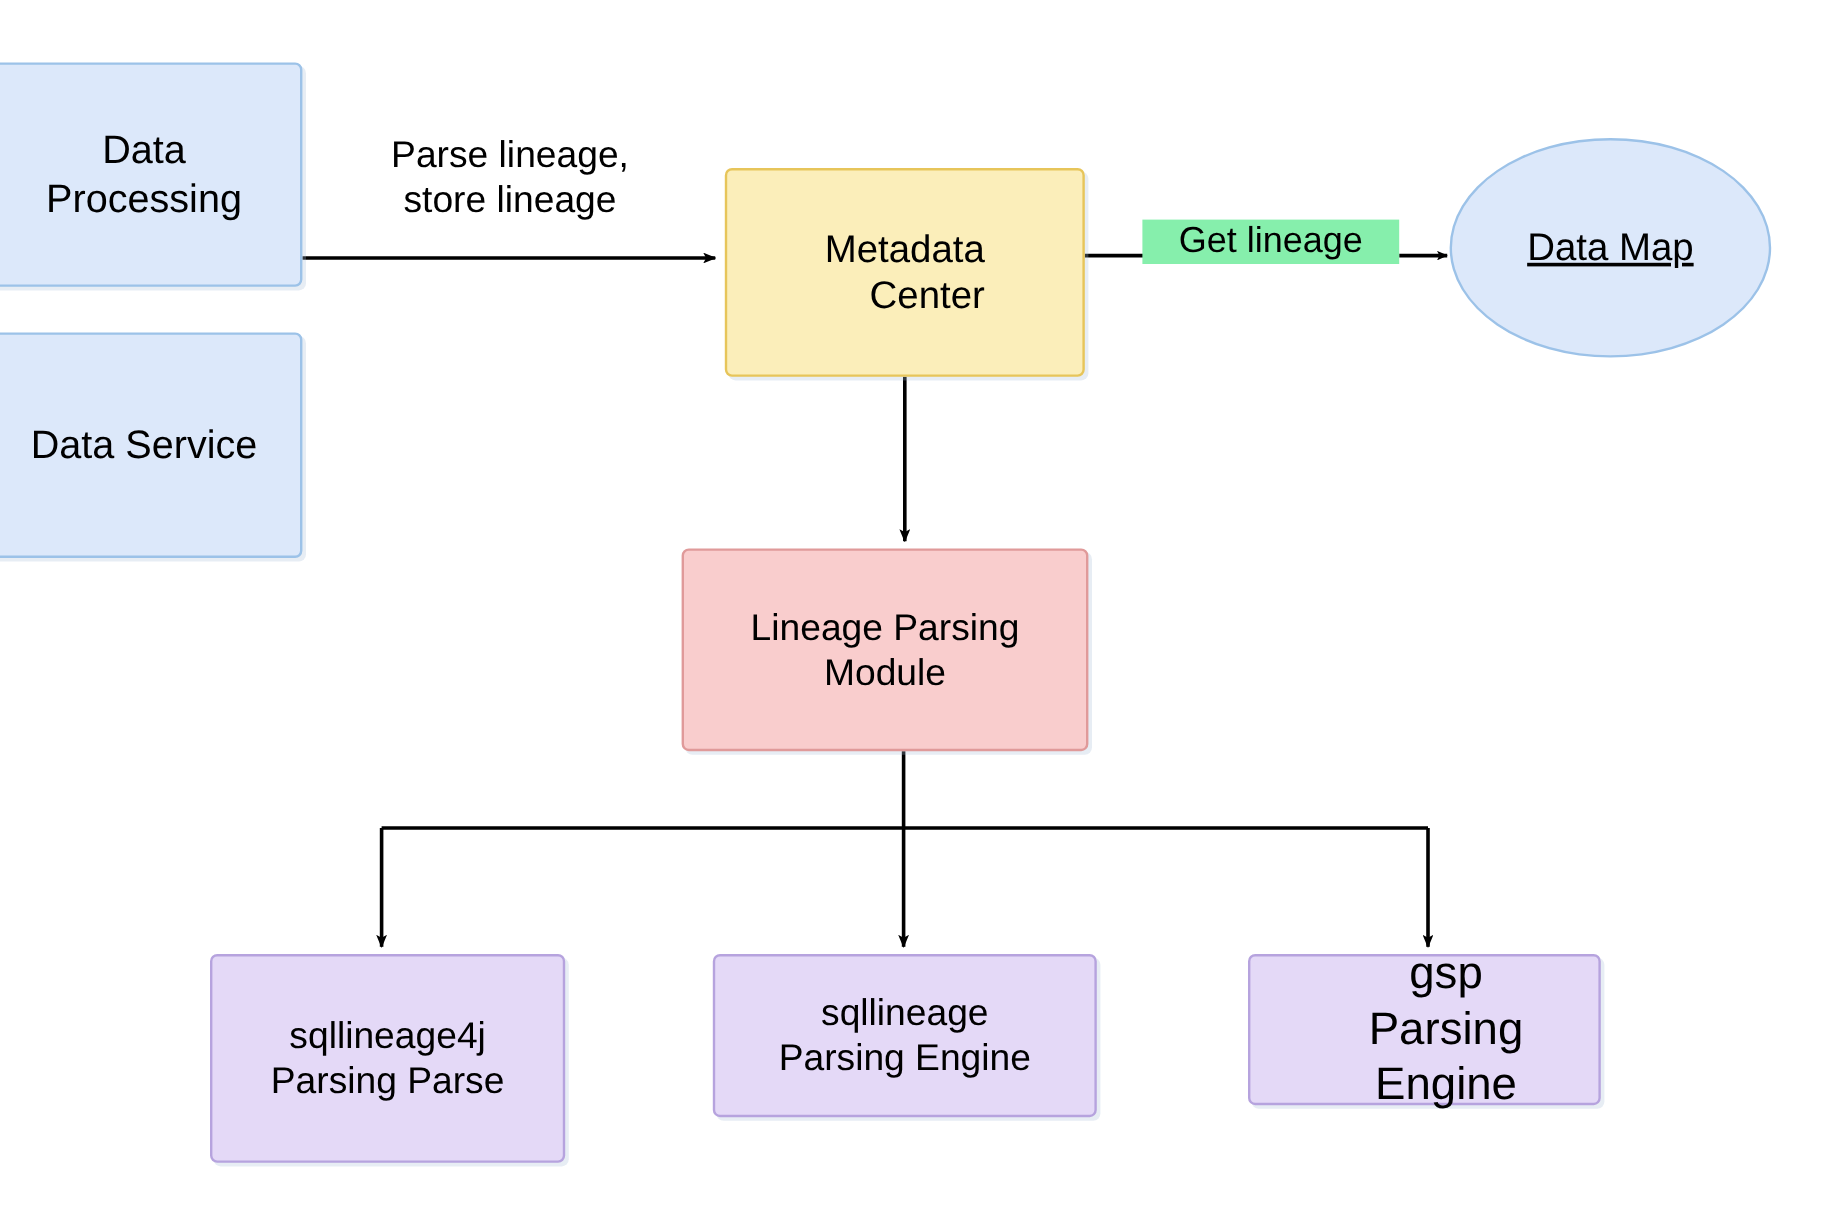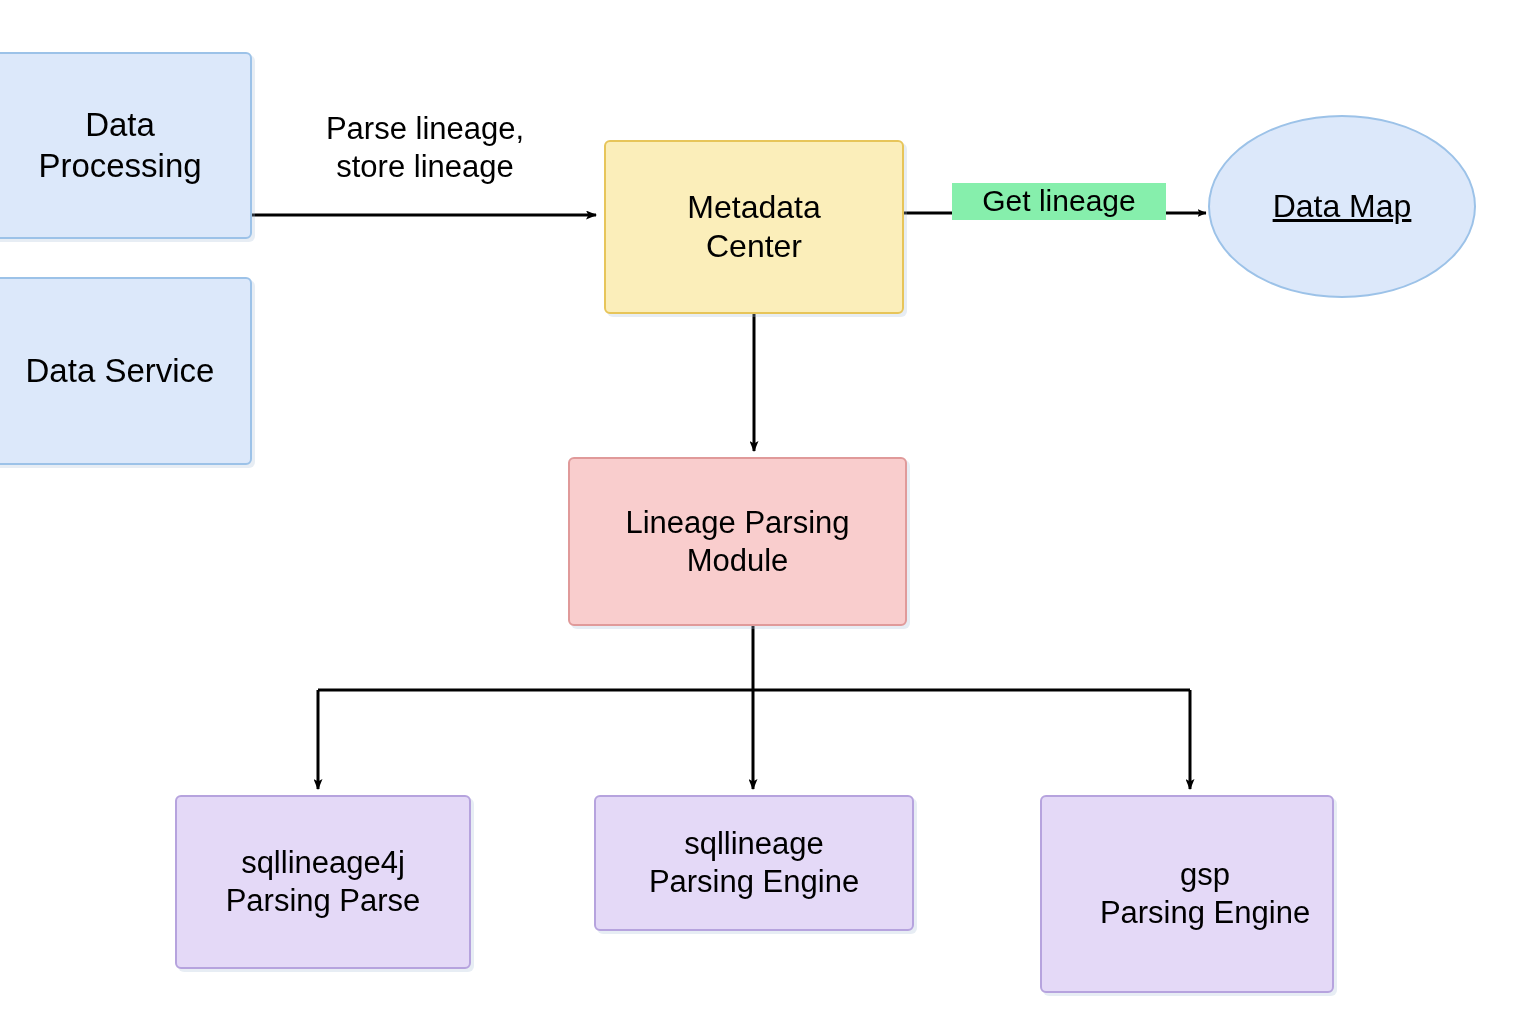--- a/index.html
+++ b/index.html
@@ -75,26 +75,26 @@
     white-space: pre-line;
     line-height: 1.22;
   }
   .label-bg {
     background: #86efac;
   }
 
   
   #node-data-processing { left: -12px;  top: 52px;  width: 264px; height: 187px; font-size: 33px; }
   #node-data-service    { left: -12px;  top: 277px; width: 264px; height: 188px; font-size: 33px; }
-  #node-metadata-center { left: 604px;  top: 140px; width: 300px; height: 174px; font-size: 32px; }
+  #node-metadata-center { left: 604px;  top: 140px; width: 300px; height: 174px; font-size: 32px; text-align: right; }
   #node-data-map        { left: 1208px; top: 115px; width: 268px; height: 183px; font-size: 32px; }
   #node-lineage-parsing { left: 568px;  top: 457px; width: 339px; height: 169px; font-size: 31px; }
   #node-sqllineage4j    { left: 175px;  top: 795px; width: 296px; height: 174px; font-size: 31px; }
   #node-sqllineage      { left: 594px;  top: 795px; width: 320px; height: 136px; font-size: 31px; }
-  #node-gsp             { left: 1040px; top: 795px; width: 294px; height: 198px; font-size: 31px; padding-left: 36px; }
+  #node-gsp             { left: 1040px; top: 795px; width: 294px; height: 126px; font-size: 38px; padding-left: 36px; }
 
   #label-parse-store { left: 280px; top: 110px; width: 290px; font-size: 31px; }
   #label-get-lineage { left: 952px; top: 183px; width: 214px; font-size: 30px; }
 </style>
 </head>
 <body>
 
 <div id="canvas">
 
   <svg class="edges" viewBox="0 0 1536 1024" xmlns="http://www.w3.org/2000/svg">

